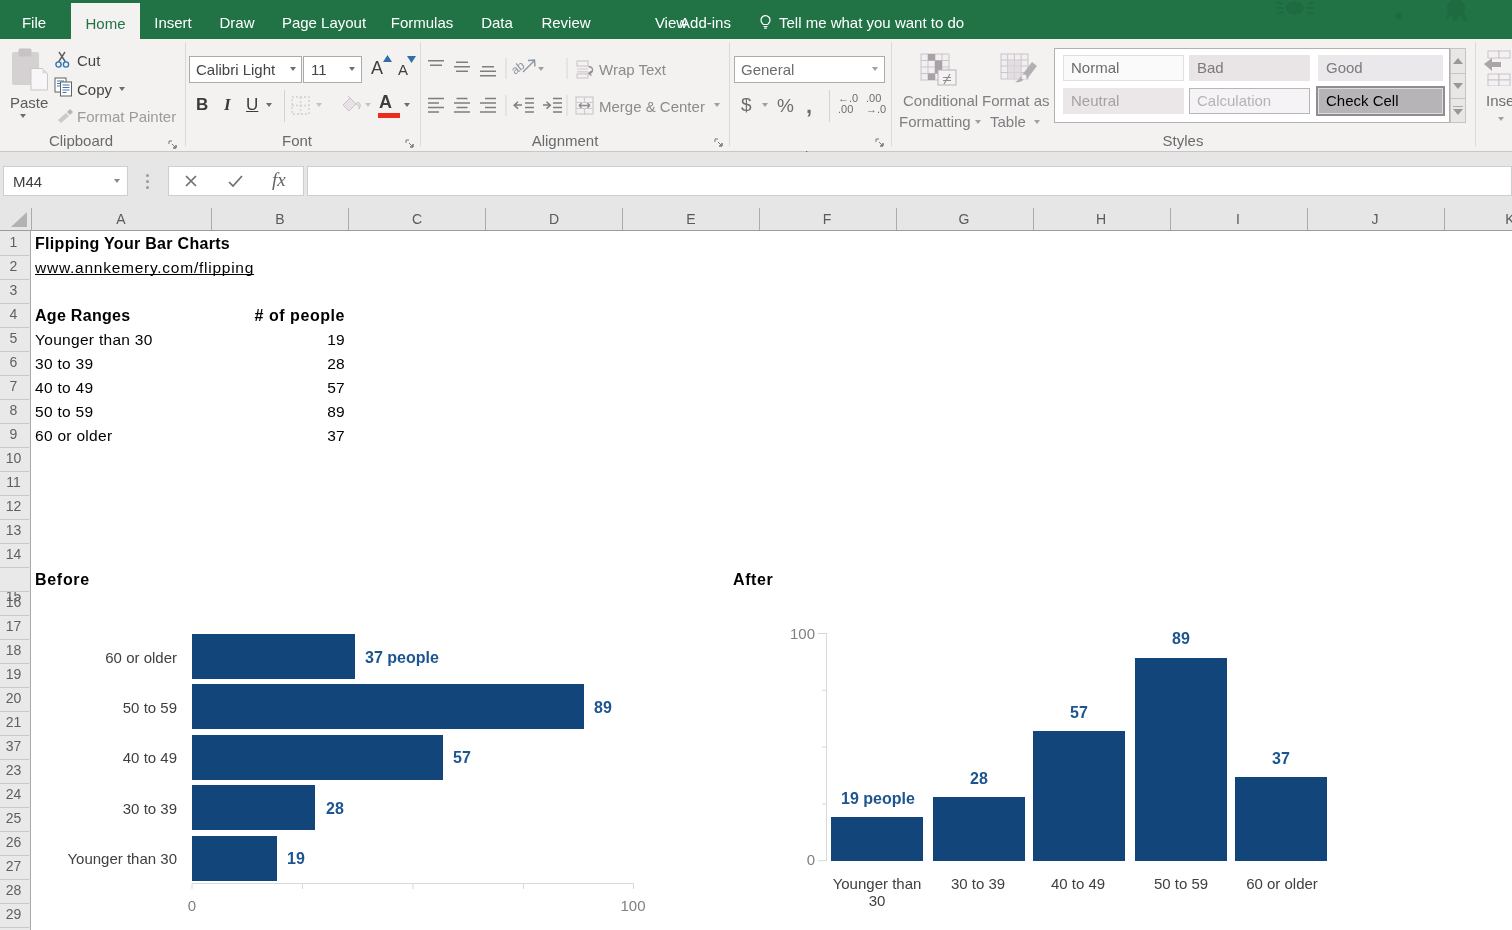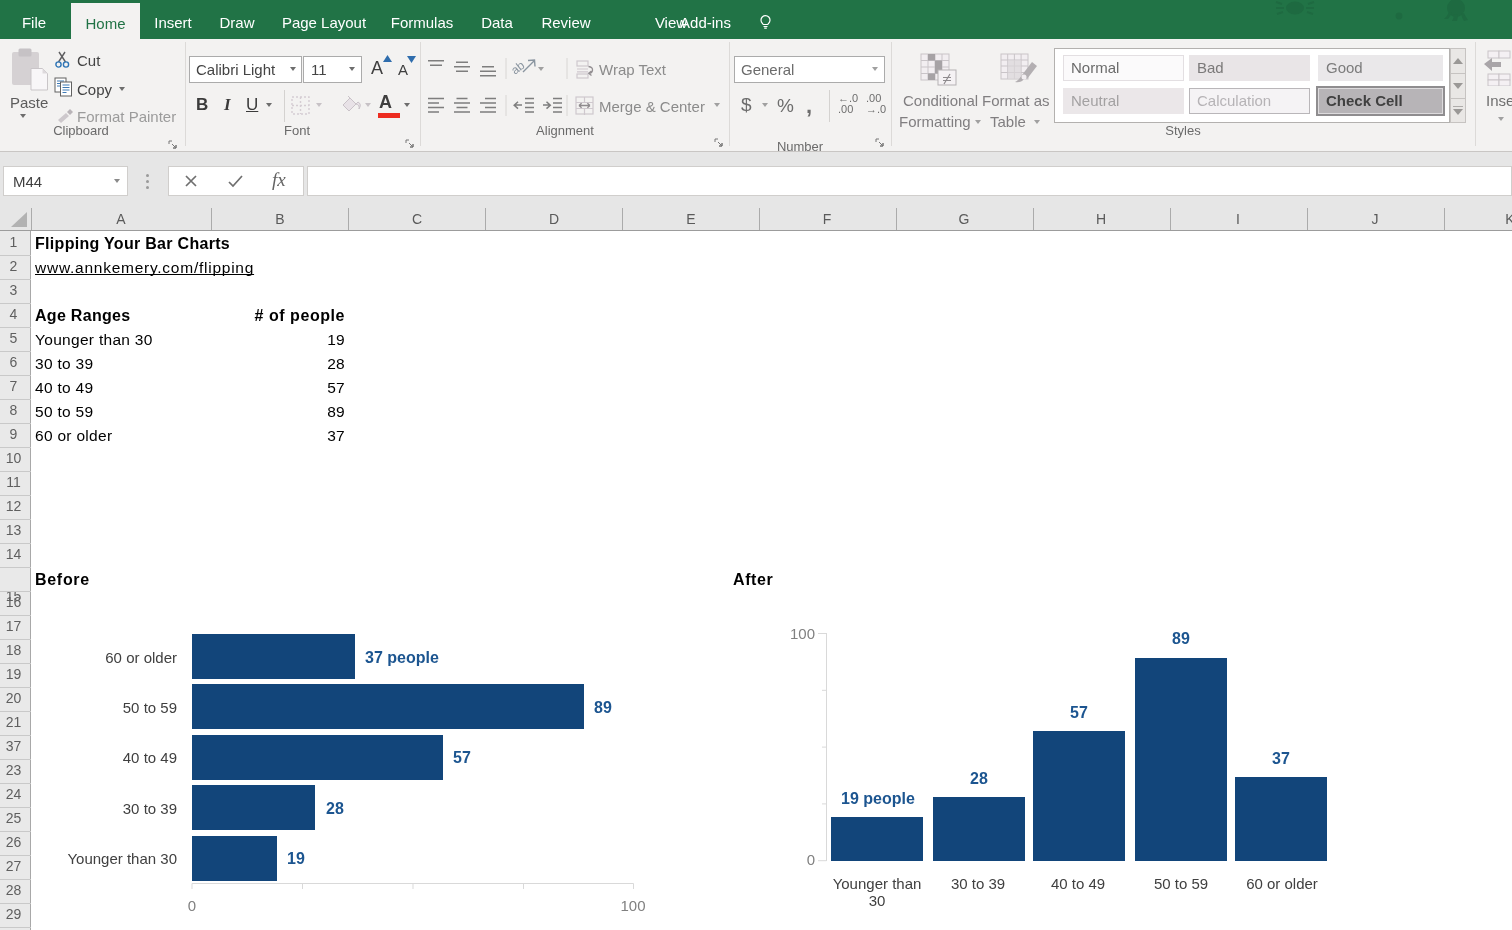--- a/index.html
+++ b/index.html
@@ -6,21 +6,21 @@
 *{box-sizing:border-box;}
 #app{position:relative;width:1512px;height:930px;overflow:hidden;background:#fff;font-family:"Liberation Sans",sans-serif;}
 .abs{position:absolute;}
 
 #tabband{position:absolute;left:0;top:0;width:1512px;height:39px;background:#217346;}
 .tab{position:absolute;top:0;height:39px;line-height:46px;color:#fff;font-size:15px;text-align:center;}
 #hometab{position:absolute;left:71px;top:3px;width:69px;height:36px;background:#f3f2f1;color:#217346;font-size:15px;text-align:center;line-height:42px;}
 
 #ribbon{position:absolute;left:0;top:39px;width:1512px;height:113px;background:#f3f2f1;border-bottom:1px solid #c9c6c4;}
 .gsep{position:absolute;top:3px;width:1px;height:104px;background:#dcdad8;}
-.glabel{position:absolute;top:84px;width:140px;text-align:center;font-size:13px;color:#6a6a6a;}
+.glabel{position:absolute;top:93px;width:140px;text-align:center;font-size:15px;color:#6a6a6a;}
 .btxt{position:absolute;font-size:15px;color:#444;white-space:nowrap;}
 .paletxt{position:absolute;font-size:15px;color:#8b8b8b;white-space:nowrap;}
 .combo{position:absolute;background:#fff;border:1px solid #ababab;}
 .caret{position:absolute;width:0;height:0;border-left:3.5px solid transparent;border-right:3.5px solid transparent;border-top:4px solid #6d6d6d;}
 
 #fstrip{position:absolute;left:0;top:152px;width:1512px;height:79px;background:#e6e6e6;}
 .wbox{position:absolute;top:14px;height:30px;background:#fff;border:1px solid #d0cecc;}
 #colband .cl{position:absolute;top:0;height:23px;line-height:24px;font-size:14px;color:#5a5a5a;text-align:center;width:40px;margin-left:-20px;}
 .csep{position:absolute;top:56px;width:1px;height:22px;background:#ababab;}
 #hdrline{position:absolute;left:0;top:78px;width:1512px;height:1px;background:#9c9c9c;}
@@ -59,20 +59,21 @@
     <div class="tab" style="left:475px;width:44px;">Data</div>
     <div class="tab" style="left:539px;width:54px;">Review</div>
     <div class="tab" style="left:613px;width:44px;margin-left:36px;">View</div>
     <div class="tab" style="left:677px;width:57px;">Add-ins</div>
     <svg class="abs" style="left:758px;top:13px" width="15" height="16" viewBox="0 0 15 16">
       <g stroke="#fff" stroke-width="1.2" fill="none">
         <path d="M4.5 10.5 a4.5 4.5 0 1 1 6 0 l-0.7 1 h-4.6 z"></path>
         <path d="M5.5 13.5 h4 M6.2 15.2 h2.6"></path>
       </g>
     </svg>
+    <div class="tab" style="left:779px;width:220px;text-align:left;">Tell me what you want to do</div>
   </div>
   <div id="ribbon">
 
     <svg class="abs" style="left:11px;top:9px" width="38" height="44" viewBox="0 0 38 44">
       <rect x="1" y="4" width="27" height="33" rx="2" fill="#d5d1d3"></rect>
       <rect x="7.5" y="0.5" width="13" height="8" rx="1.5" fill="#c6c2c5"></rect>
       <path d="M20 20.5 h11.5 l5 5 V42 H20 z" fill="#f8f6f8" stroke="#c9c5c8" stroke-width="1"></path>
       <path d="M31.5 20.5 l5 5 h-5 z" fill="#ddd9dc"></path>
     </svg>
     <div class="btxt" style="left:10px;top:55px;color:#5c5c5c;">Paste</div>
@@ -240,21 +241,21 @@
     <div class="btxt" style="left:1071px;top:20px;color:#6b6b6b;">Normal</div>
     <div class="abs" style="left:1189px;top:16px;width:121px;height:26px;background:#e9e5e7;"></div>
     <div class="btxt" style="left:1197px;top:20px;color:#7b7979;">Bad</div>
     <div class="abs" style="left:1318px;top:16px;width:125px;height:26px;background:#eae8ea;"></div>
     <div class="btxt" style="left:1326px;top:20px;color:#7c7c7c;">Good</div>
     <div class="abs" style="left:1063px;top:49px;width:121px;height:26px;background:#ebe7e9;"></div>
     <div class="btxt" style="left:1071px;top:53px;color:#a3a1a2;">Neutral</div>
     <div class="abs" style="left:1189px;top:49px;width:121px;height:26px;background:#f5f3f5;border:1px solid #b9b6b9;"></div>
     <div class="btxt" style="left:1197px;top:53px;color:#b6b3b6;">Calculation</div>
     <div class="abs" style="left:1316px;top:47px;width:129px;height:30px;background:#b7b4b7;border:2px solid #8f8d8f;box-shadow:inset 0 0 0 1px #dddbdd;"></div>
-    <div class="btxt" style="left:1326px;top:53px;color:#404040;font-weight:bold;">Check Cell</div>
+    <div class="btxt" style="left:1326px;top:53px;color:#000000;font-weight:normal;">Check Cell</div>
     <div class="abs" style="left:1450px;top:9px;width:16px;height:75px;background:#e9e7e5;border:1px solid #c6c3c1;"></div>
     <div class="abs" style="left:1450px;top:34px;width:16px;height:1px;background:#c6c3c1;"></div>
     <div class="abs" style="left:1450px;top:59px;width:16px;height:1px;background:#c6c3c1;"></div>
     <svg class="abs" style="left:1453px;top:19px" width="10" height="8" viewBox="0 0 10 8">
         <path d="M5 0 L10 6 L0 6 z" fill="#9a9896"></path>
       </svg>
     <svg class="abs" style="left:1453px;top:44px" width="10" height="8" viewBox="0 0 10 8">
         <path d="M0 0 L10 0 L5 6 z" fill="#9a9896"></path>
       </svg>
     <svg class="abs" style="left:1453px;top:67px" width="10" height="10" viewBox="0 0 10 10">

